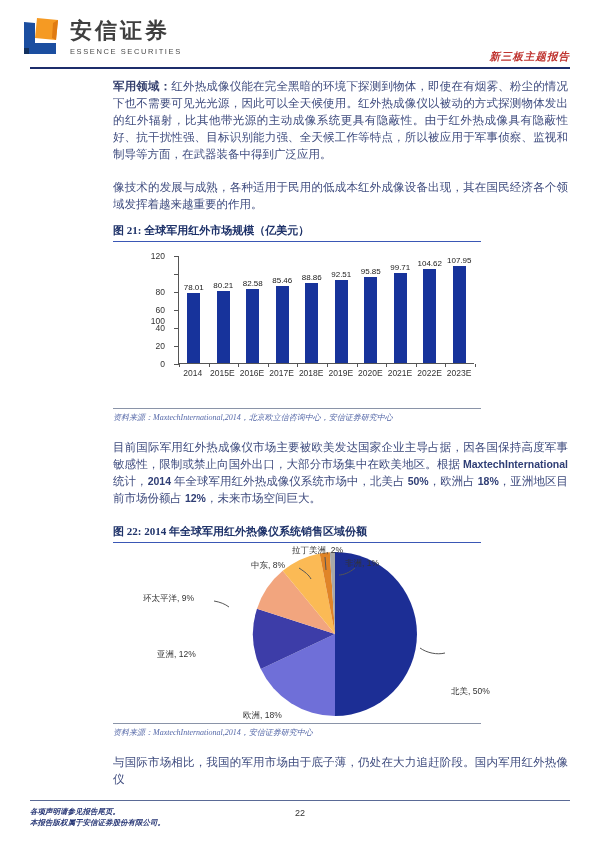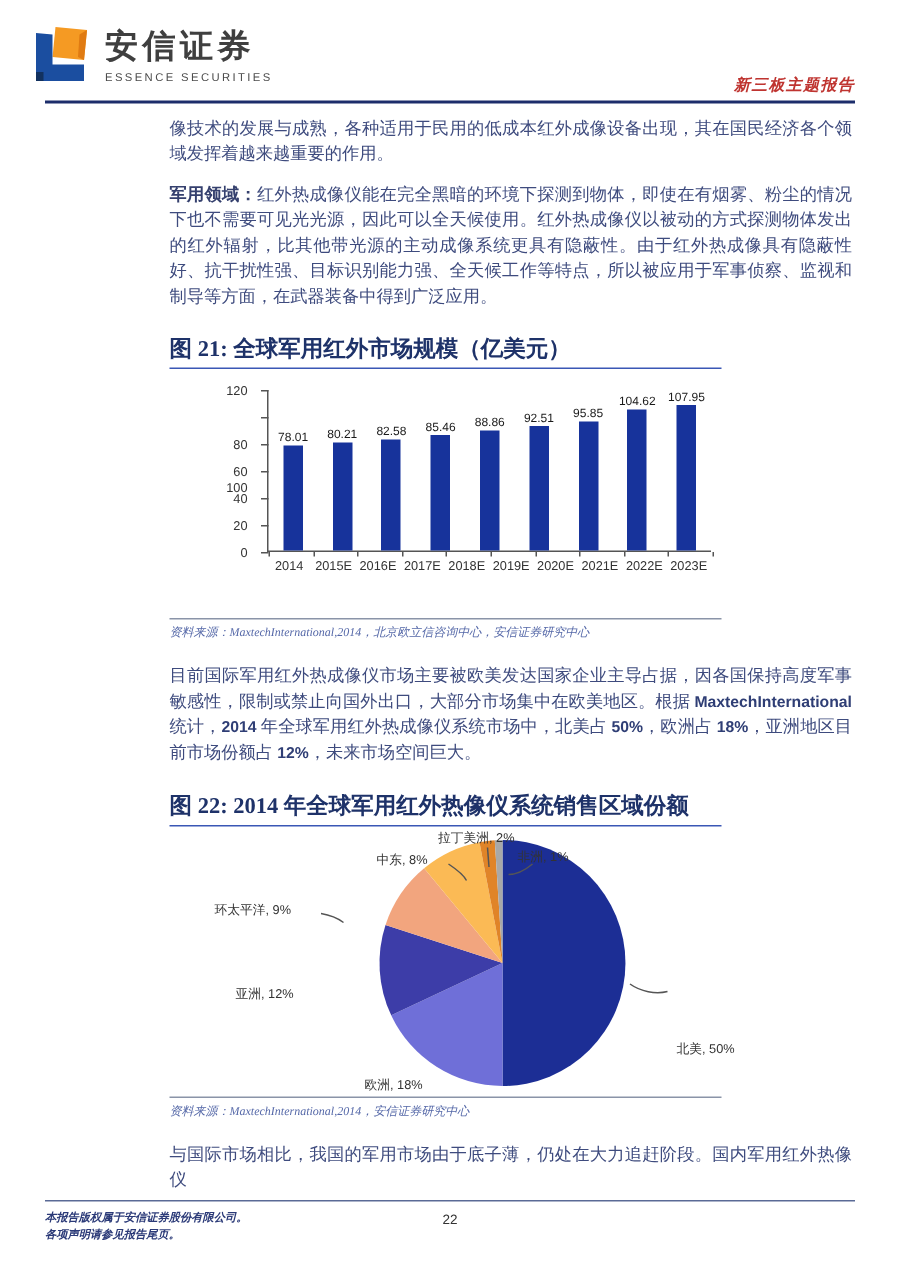--- a/index.html
+++ b/index.html
@@ -23,21 +23,21 @@
   
   .content { position:absolute; left:113px; top:78px; width:455px; }
   .para { font-size:11.5px; line-height:17px; color:#3e4b7e; text-align:justify; }
   .para.mb10{ margin-bottom:10px; } .para.mb16{ margin-bottom:16px; }
   .para.mb14{ margin-bottom:14px; } .para.mb17{ margin-bottom:17px; }
   .lead { font-weight:bold; color:#35406e; }
   .em { font-family:"Liberation Sans","DejaVu Sans",sans-serif; font-weight:bold;
         color:#2f3e75; font-size:10.5px; }
   
   .fig { width:368px; margin-bottom:16px; }
-  .fig-title { font-size:15px; font-weight:bold; color:#1e3269; padding-bottom:3px;
+  .fig-title { font-size:11px; font-weight:bold; color:#1e3269; padding-bottom:3px;
                border-bottom:1.5px solid #3a57b5; font-family:"Liberation Serif",serif; }
   .fig-source { margin-top:2px; border-top:1.5px solid #8a94a8; padding-top:3px;
                 font-size:8px; font-style:italic; color:#5568a8; }
   
   .bc-wrap { position:relative; height:150px; margin-top:14px; }
   .bc-yaxis { position:absolute; left:0; top:0; width:60px; height:108px; }
   .bc-yaxis span { position:absolute; right:8px; font-size:8.5px; color:#333;
                    font-family:"Liberation Sans","DejaVu Sans",sans-serif; }
   .bc-plot { position:absolute; left:65px; top:0; width:296px; height:108px;
              border-left:1px solid #555; border-bottom:1px solid #555;
@@ -88,23 +88,23 @@
       <div class="brand-text">
         <div class="brand-cn">安信证券</div>
         <div class="brand-en">ESSENCE SECURITIES</div>
       </div>
     </div>
     <div class="report-type">新三板主题报告</div>
   </div>
   <div class="header-rule"></div>
 
   <div class="content">
+    <p class="para mb16"><span class="lead">军用领域：</span><span>红外热成像仪能在完全黑暗的环境下探测到物体，即使在有烟雾、粉尘的情况下也不需要可见光光源，因此可以全天候使用。红外热成像仪以被动的方式探测物体发出的红外辐射，比其他带光源的主动成像系统更具有隐蔽性。由于红外热成像具有隐蔽性好、抗干扰性强、目标识别能力强、全天候工作等特点，所以被应用于军事侦察、监视和制导等方面，在武器装备中得到广泛应用。</span></p>
+
     <p class="para mb10">像技术的发展与成熟，各种适用于民用的低成本红外成像设备出现，其在国民经济各个领域发挥着越来越重要的作用。</p>
-
-    <p class="para mb16"><span class="lead">军用领域：</span><span>红外热成像仪能在完全黑暗的环境下探测到物体，即使在有烟雾、粉尘的情况下也不需要可见光光源，因此可以全天候使用。红外热成像仪以被动的方式探测物体发出的红外辐射，比其他带光源的主动成像系统更具有隐蔽性。由于红外热成像具有隐蔽性好、抗干扰性强、目标识别能力强、全天候工作等特点，所以被应用于军事侦察、监视和制导等方面，在武器装备中得到广泛应用。</span></p>
 
 
     <div class="fig">
       <div class="fig-title">图 21: 全球军用红外市场规模（亿美元）</div>
       <div class="bc-wrap">
         <div id="bar-yaxis" class="bc-yaxis">
             <span style="top: 103px;">0</span>
             <span style="top: 85px;">20</span>
             <span style="top: 67px;">40</span>
             <span style="top: 49px;">60</span>
@@ -140,20 +140,24 @@
               <div class="bc-val">88.86</div>
               <div class="bc-bar" style="height: 79.974px; background: rgb(23, 51, 155);"></div>
             </div>
             <div class="bc-col">
               <div class="bc-val">92.51</div>
               <div class="bc-bar" style="height: 83.259px; background: rgb(23, 51, 155);"></div>
             </div>
             <div class="bc-col">
               <div class="bc-val">95.85</div>
               <div class="bc-bar" style="height: 86.265px; background: rgb(23, 51, 155);"></div>
+            </div>
+            <div class="bc-col">
+              <div class="bc-val">99.71</div>
+              <div class="bc-bar" style="height: 89.739px; background: rgb(23, 51, 155);"></div>
             </div>
             <div class="bc-col">
               <div class="bc-val">104.62</div>
               <div class="bc-bar" style="height: 94.158px; background: rgb(23, 51, 155);"></div>
             </div>
             <div class="bc-col">
               <div class="bc-val">107.95</div>
               <div class="bc-bar" style="height: 97.155px; background: rgb(23, 51, 155);"></div>
             </div>
             <div class="bc-xtick" style="left: 0px;"></div>
@@ -217,18 +221,18 @@
       </div>
       <div class="fig-source">资料来源：MaxtechInternational,2014，安信证券研究中心</div>
     </div>
 
     <p class="para">与国际市场相比，我国的军用市场由于底子薄，仍处在大力追赶阶段。国内军用红外热像仪</p>
   </div>
 
   <div class="footer">
     <div class="footer-rule"></div>
     <div class="copyright">
+      <div>各项声明请参见报告尾页。</div>
       <div>本报告版权属于安信证券股份有限公司。</div>
-      <div>各项声明请参见报告尾页。</div>
     </div>
     <div class="page-num">22</div>
   </div>
 </div>
 
 </body></html>

